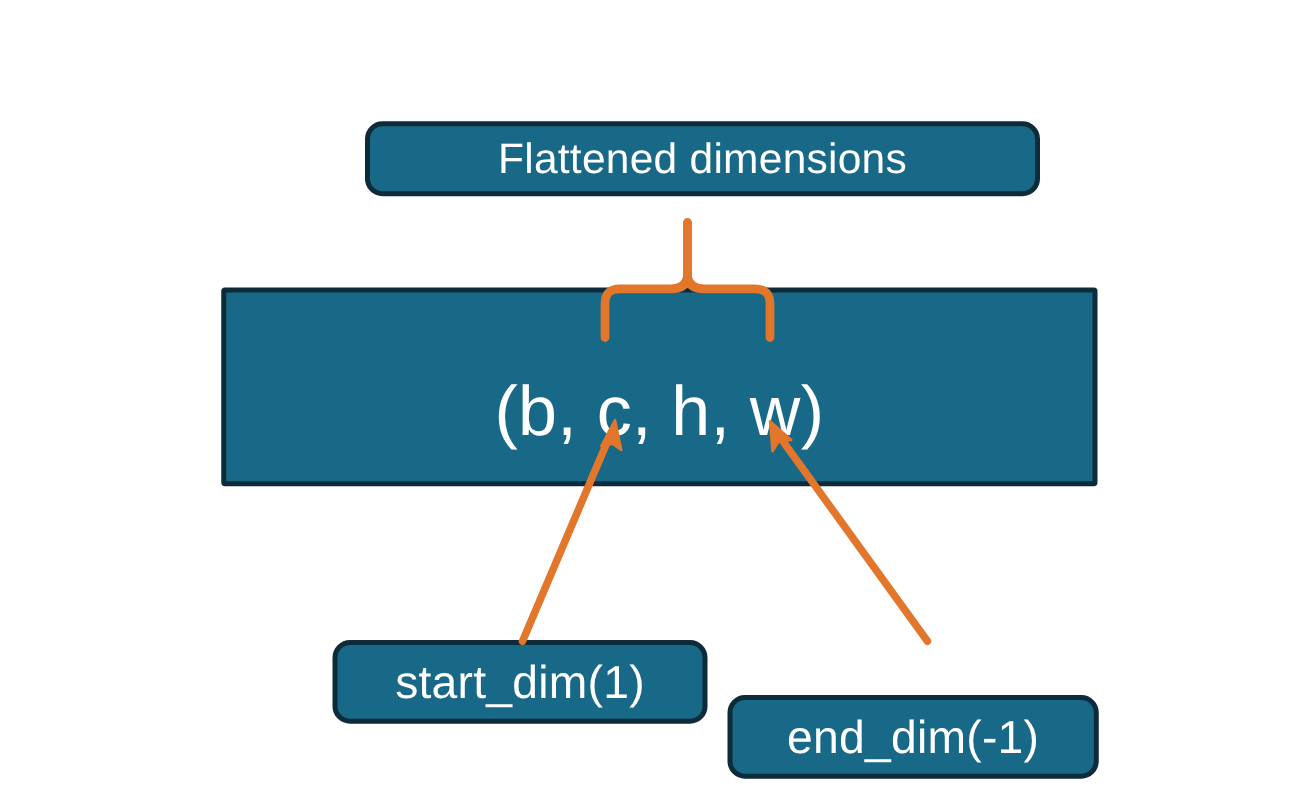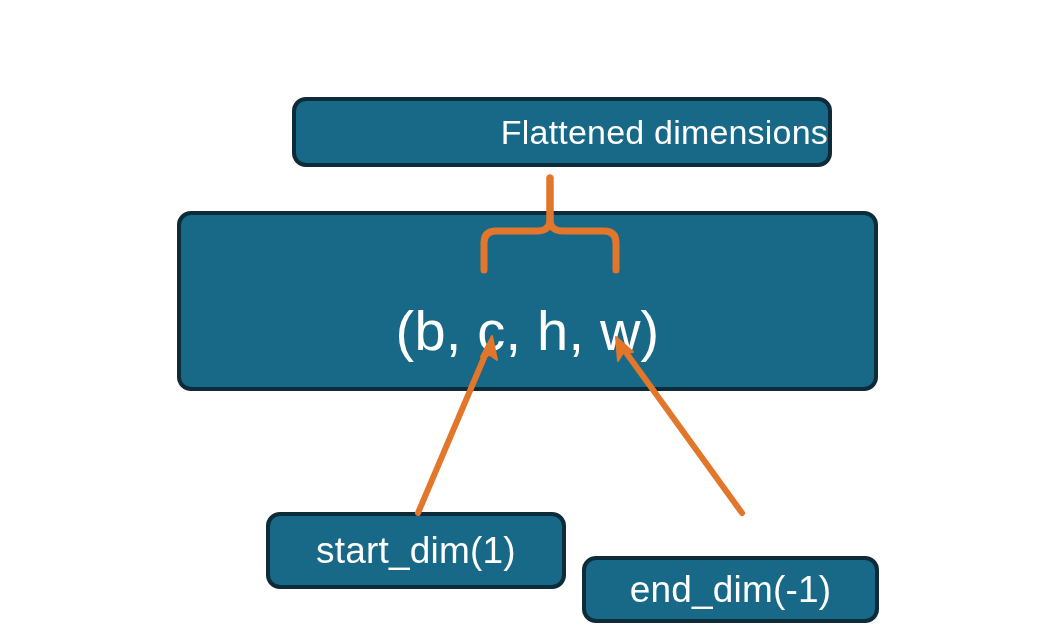--- a/index.html
+++ b/index.html
@@ -38,47 +38,46 @@
     letter-spacing: 0.2px;
     white-space: nowrap;
     z-index: 2;
   }
 
   
   #node-flattened {
     left: 292px;
     top: 97px;
     width: 540px;
-    height: 70px;
+    height: 60px;
     border-radius: 14px;
     font-size: 34px;
-    justify-content: flex-end;
   }
 
   
   #node-tuple {
     left: 177px;
-    top: 211px;
+    top: 230px;
     width: 701px;
-    height: 180px;
-    border-radius: 14px;
+    height: 159px;
+    border-radius: 3px;
     font-size: 56px;
     align-items: flex-end;
     padding-bottom: 28px;
   }
   #node-tuple .tuple-text {
     line-height: 1;
   }
 
   
   #node-start-dim {
     left: 266px;
     top: 512px;
     width: 300px;
-    height: 77px;
+    height: 67px;
     border-radius: 14px;
     font-size: 37px;
   }
 
   
   #node-end-dim {
     left: 582px;
     top: 512px;
     width: 297px;
     height: 67px;

